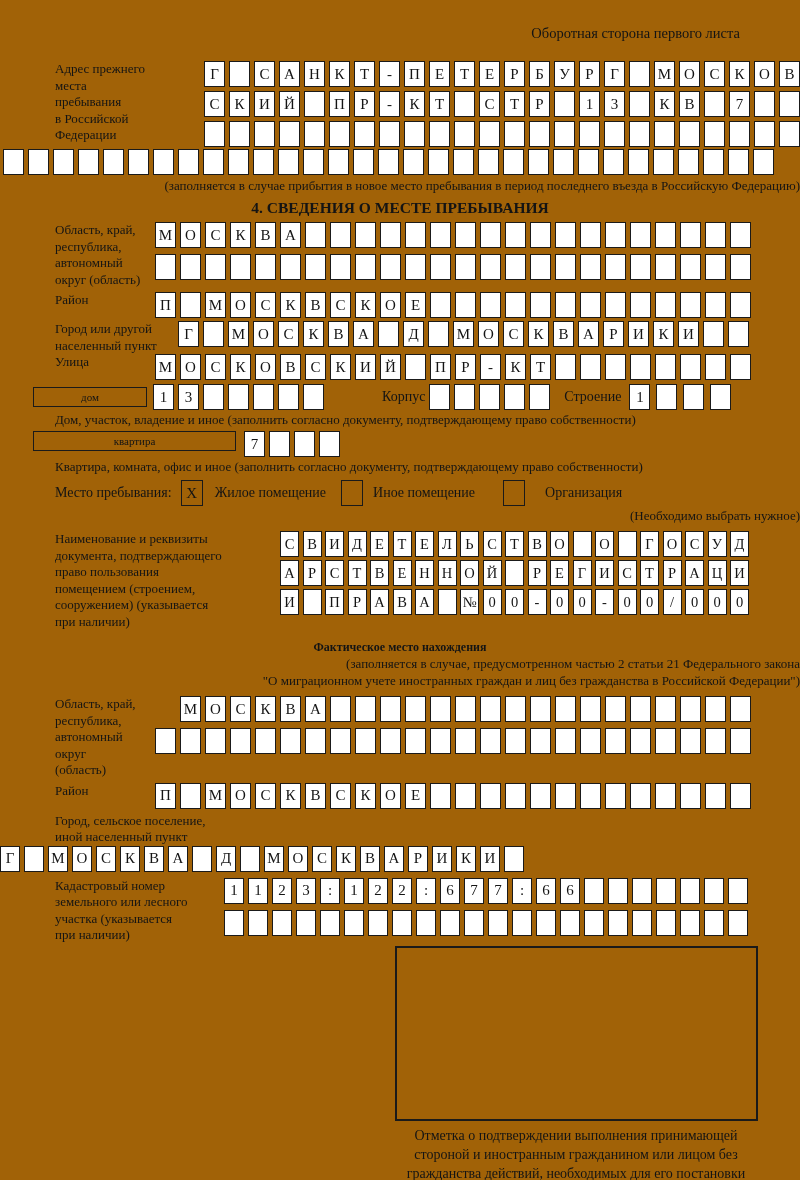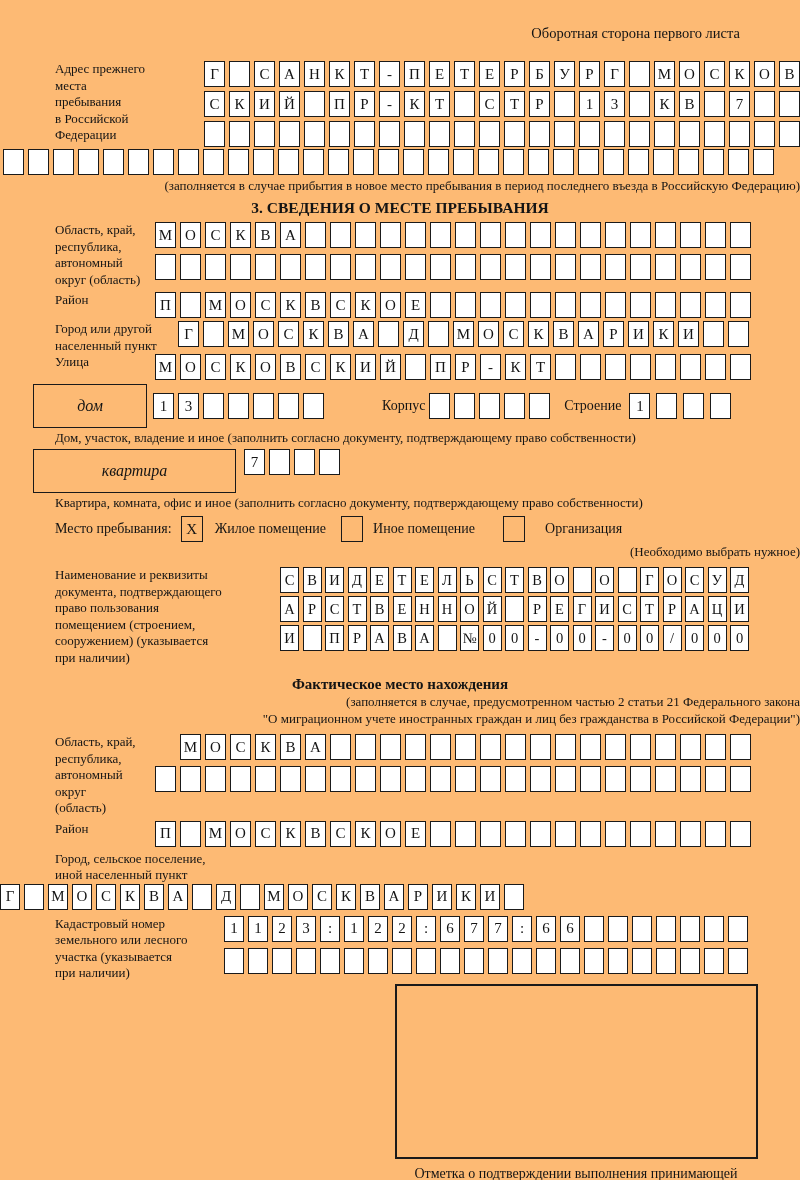--- a/index.html
+++ b/index.html
@@ -1,33 +1,33 @@
 <!DOCTYPE html>
 <html><head>
 <meta charset="utf-8">
 <style>
   html,body{margin:0;padding:0;background:#fff;}
-  .page{position:relative;width:800px;height:1180px;background:#fdba74;color:#141414;
+  .page{position:relative;width:800px;height:1180px;background:#a16207;color:#141414;
         font-family:"Liberation Serif", "DejaVu Serif", serif;overflow:hidden;}
   .hdr{padding:25px 60px 0 0;text-align:right;font-size:14.5px;}
   .frow{display:flex;align-items:flex-start;}
   .lbl{font-size:13px;line-height:16.5px;padding-left:55px;box-sizing:border-box;
        flex:0 0 auto;white-space:pre-line;}
   .rows{display:flex;flex-direction:column;}
   .cellrow{display:flex;gap:4px;}
   .cell{width:21px;height:26px;border:1.7px solid #1a1a1a;box-sizing:border-box;flex:0 0 auto;
         display:flex;align-items:center;justify-content:center;font-size:15px;background:#fff;}
   .sm .cell{width:20px;}
   .doc-cells{gap:3.5px;}
   .doc-cells .cell{width:19px;font-size:14.5px;}
   .note{font-size:13px;text-align:right;}
   .note-left{font-size:13px;margin-left:55px;}
   .title{font-weight:bold;text-align:center;font-size:15.5px;}
-  .wbox{border:1.8px solid #1a1a1a;height:44px;box-sizing:border-box;flex:0 0 auto;
-        display:flex;align-items:center;justify-content:center;font-size:16px;font-style:italic;}
+  .wbox{border:1.8px solid #1a1a1a;height:20px;box-sizing:border-box;flex:0 0 auto;
+        display:flex;align-items:center;justify-content:center;font-size:11px;}
   .inl{font-size:14px;flex:0 0 auto;}
   .chk{width:22px;height:26px;border:1.7px solid #1a1a1a;box-sizing:border-box;flex:0 0 auto;
        display:flex;align-items:center;justify-content:center;font-size:15px;}
   
   .w155{width:155px;} .w178{width:178px;} .w230{width:230px;} .w224{width:224px;} .w280{width:280px;}
   
   #addr-block{margin-top:19px;justify-content:space-between;}
   #addr-block .rows{gap:4px;}
   #addr-full{margin:2px 0 0 3px;}
   #addr-note{margin-top:3px;}
@@ -37,21 +37,21 @@
   #gorod1{margin-top:3px;}
   #ulitsa{margin-top:0px;}
   #dom-row{display:flex;align-items:center;margin:4px 0 0 33px;}
   #dom-box{width:114px;} #kv-box{width:203px;}
   #dom-note{margin-top:2px;}
   #kv-row{display:flex;margin:3px 0 0 33px;}
   #kv-note{margin-top:2px;}
   #mesto{display:flex;align-items:center;margin:5px 0 0 55px;font-size:14px;}
   #mesto-note{margin-top:2px;}
   #doc-block{margin-top:7px;} #doc-block .rows{gap:3px;}
-  #fact-title{margin-top:10px;font-size:15px;}
+  #fact-title{margin-top:10px;font-size:12px;}
   #fact-note1{margin-top:1px;} #fact-note2{margin-top:1px;}
   #oblast2{margin-top:7px;} #oblast2 .rows{gap:6px;}
   #oblast2-r1{margin-left:25px;}
   #rayon2{margin-top:4px;}
   #gorod2{margin-top:4px;flex-direction:column;}
   #kadastr{margin-top:6px;} #kadastr .rows{gap:6px;}
   #stamp{margin:2px 0 0 395px;width:363px;height:175px;border:2px solid #1a1a1a;box-sizing:border-box;}
   #stamp-cap{margin:5px 0 0 360px;width:432px;text-align:center;font-size:14px;line-height:19px;white-space:pre-line;}
 </style>
 </head>
@@ -177,21 +177,21 @@
       <span class="cell"></span>
       <span class="cell"></span>
       <span class="cell"></span>
       <span class="cell"></span>
       <span class="cell"></span>
       <span class="cell"></span>
       <span class="cell"></span>
     </div>
   <div class="note" id="addr-note">(заполняется в случае прибытия в новое место пребывания в период последнего въезда в Российскую Федерацию)</div>
 
-  <div class="title" id="sec2-title">3. СВЕДЕНИЯ О МЕСТЕ ПРЕБЫВАНИЯ</div>
+  <div class="title" id="sec2-title">4. СВЕДЕНИЯ О МЕСТЕ ПРЕБЫВАНИЯ</div>
 
   <div class="frow" id="oblast1">
     <div class="lbl w155">Область, край,
 республика,
 автономный
 округ (область)</div>
     <div class="rows">
       <div class="cellrow">
           <span class="cell">М</span>
           <span class="cell">О</span>

